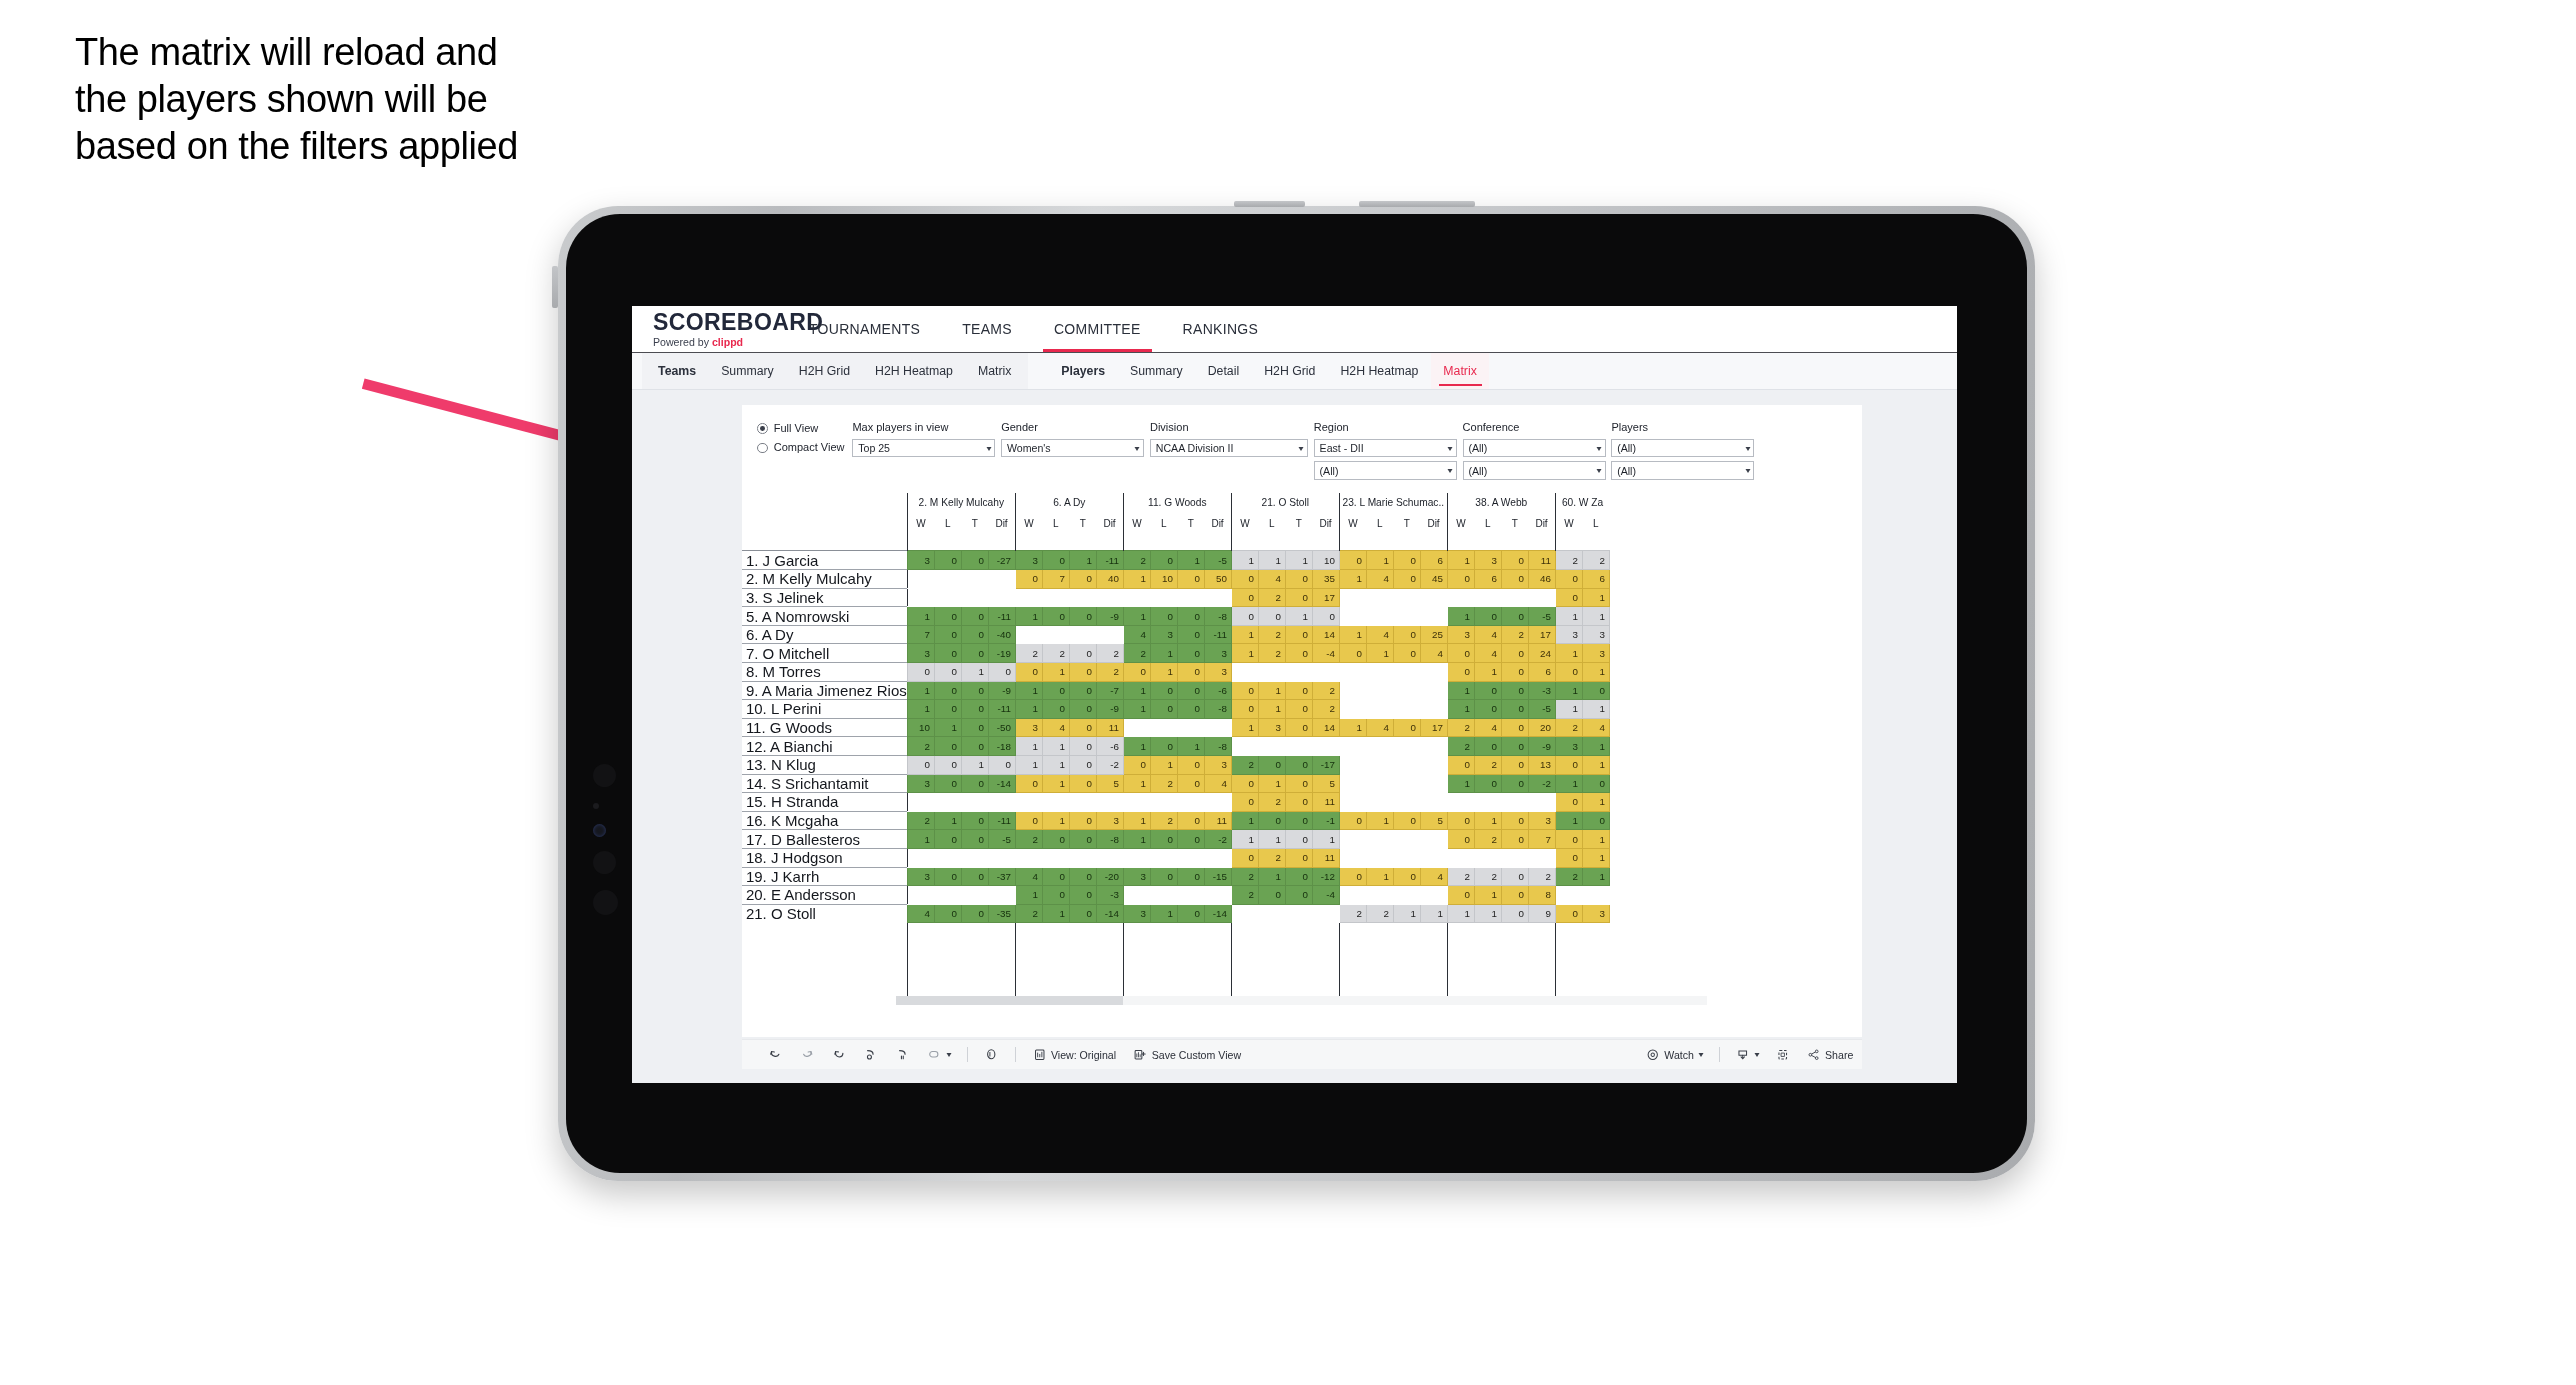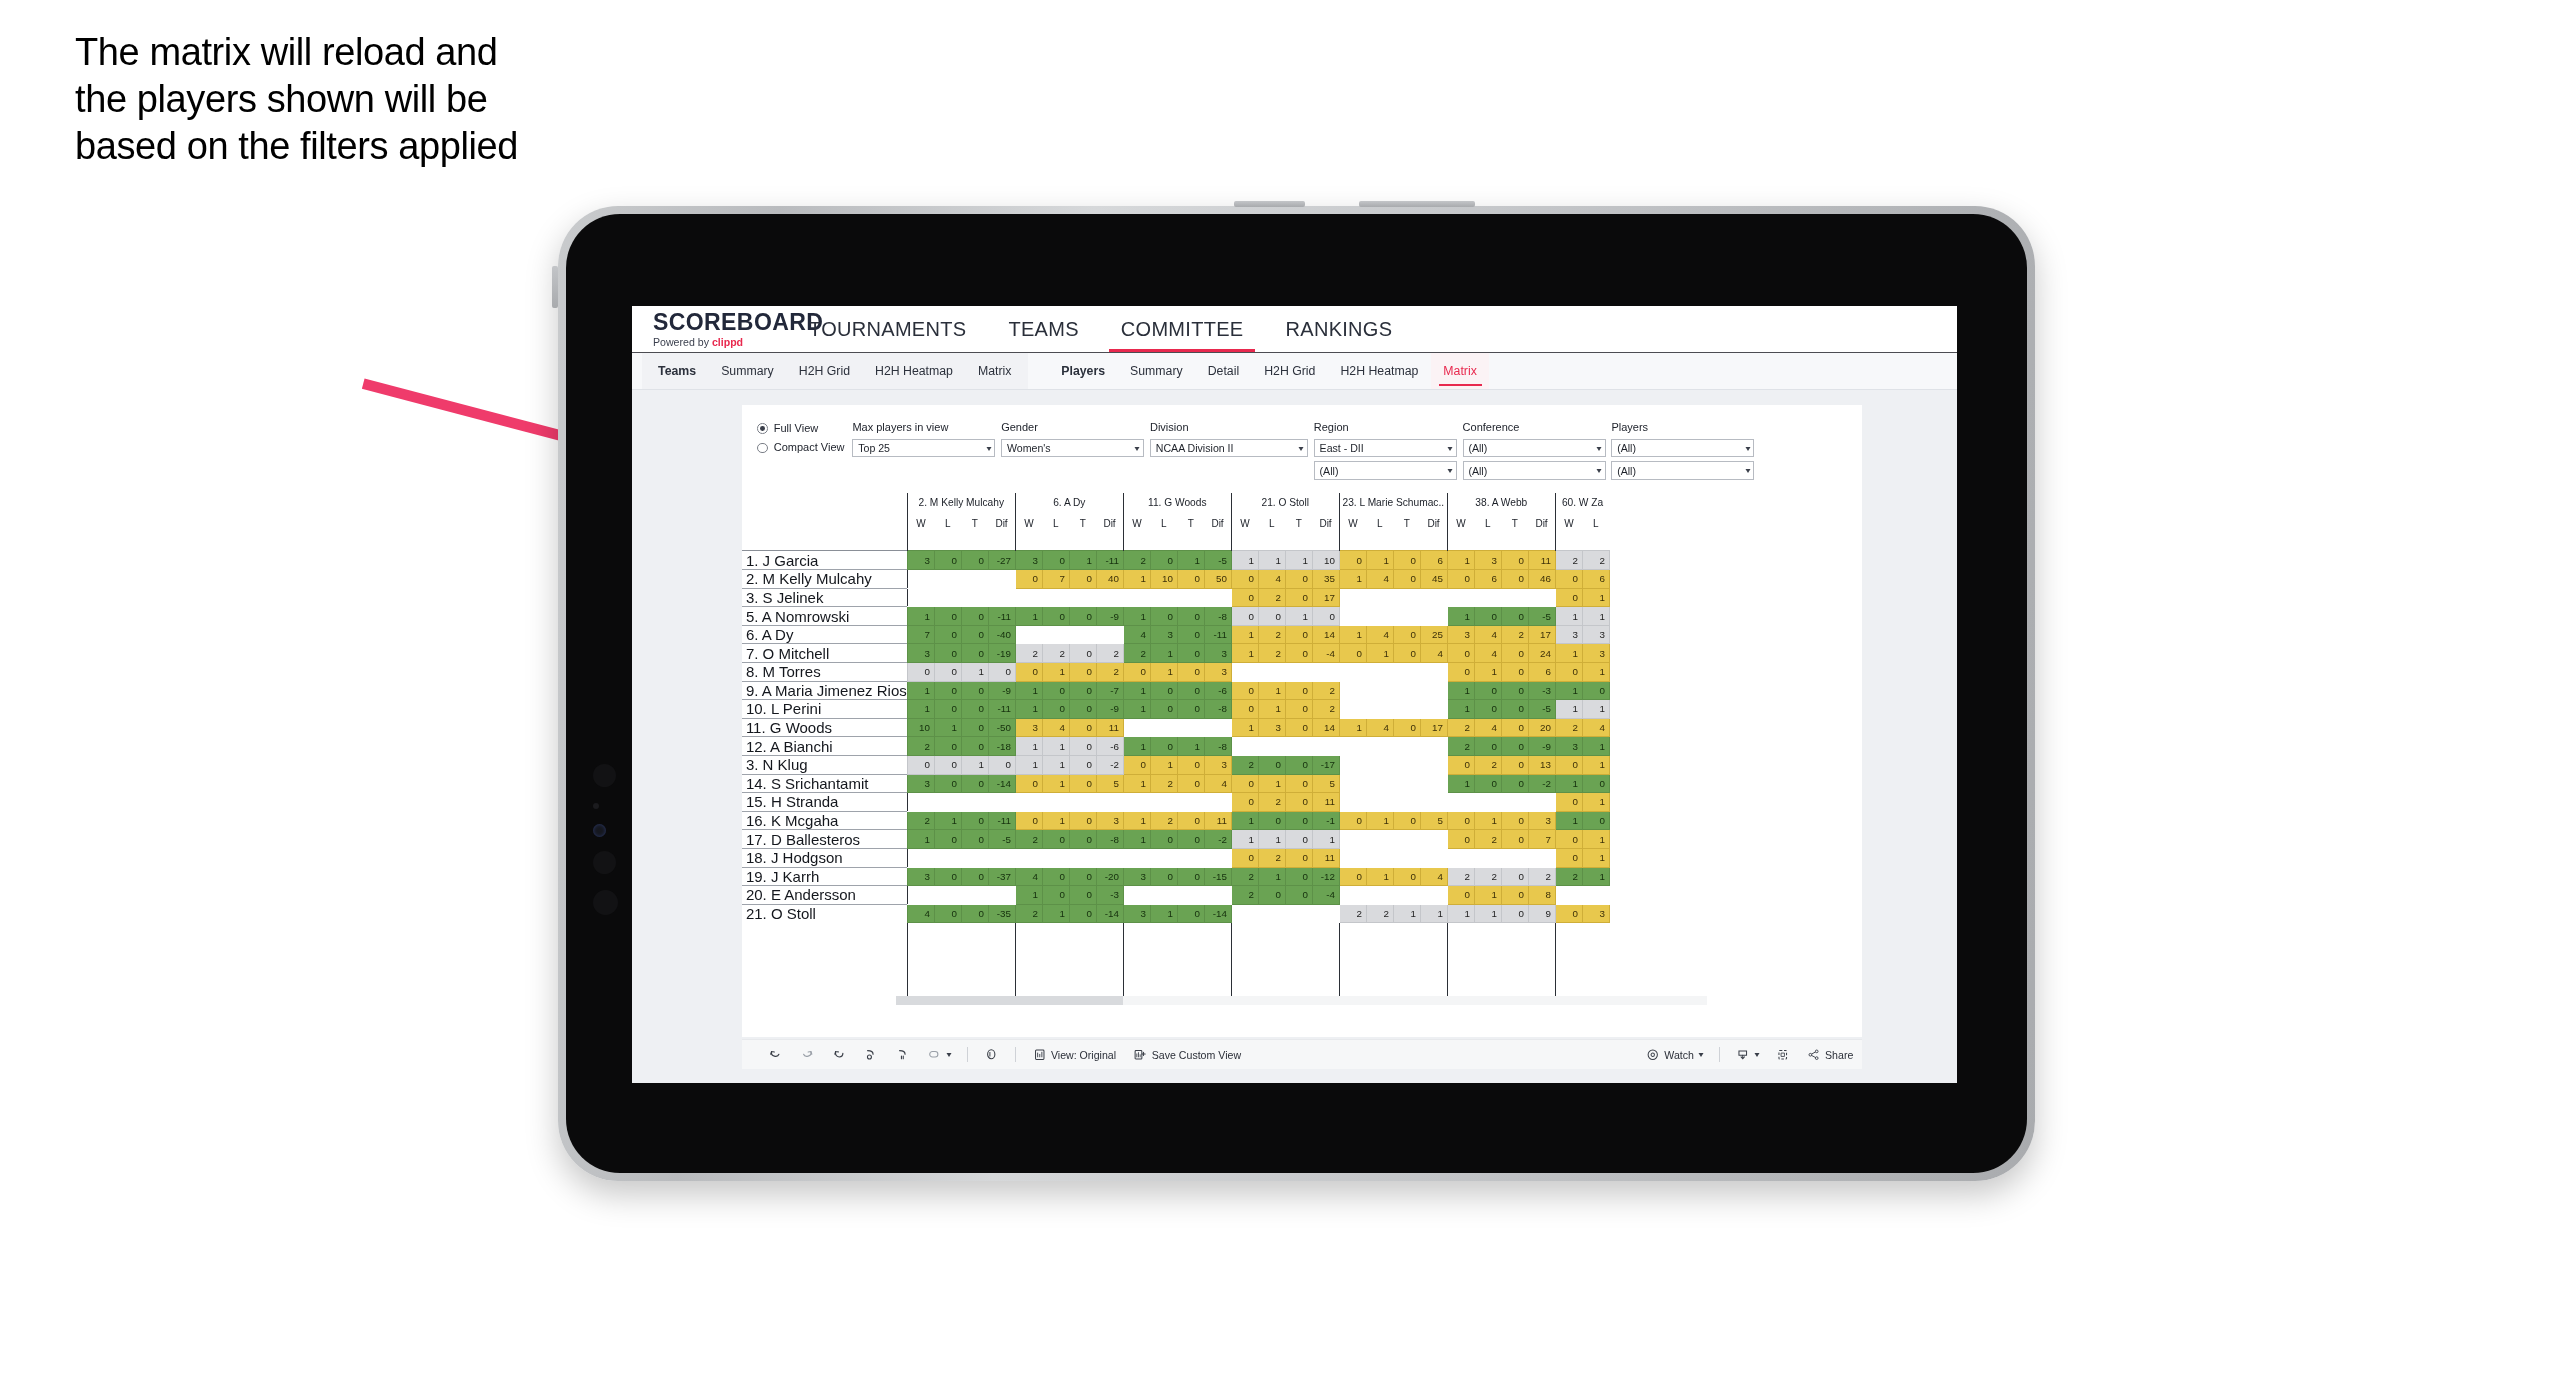--- a/index.html
+++ b/index.html
@@ -76,21 +76,21 @@
     color:#22283a; line-height: 1; font-family:"Liberation Sans",sans-serif;
     transform: scaleX(0.96);
     transform-origin: left;
   }
   .brand-sub { font-size: 10.6px; color:#3a3f4d; margin-top: 2.9px; }
   .brand-sub .clippd { color:#e8294e; font-weight:700;text-align:center; }
   .topnav-items { display:flex; align-items:center; height:100%; }
   .topnav-item {
     padding: 0 21px; height:100%;
     display:flex; align-items:center;
-    font-size: 20px; color:#2a2f3a; letter-spacing:0.3px;
+    font-size: 14px; color:#2a2f3a; letter-spacing:0.3px;
     cursor:pointer; position:relative;
   }
   .topnav-item.active::after {
     content:""; position:absolute; left:9.7px; right:9.7px; bottom:0;
     height:2.9px; background:#e8294e;
   }
 
   
   .subnav {
     height: 37px; background:#f7f8fa;
@@ -715,21 +715,21 @@
                   <td class="cell e"></td>
                   <td class="cell e"></td>
                   <td class="cell g b">2</td>
                   <td class="cell g">0</td>
                   <td class="cell g">0</td>
                   <td class="cell g">-9</td>
                   <td class="cell g b">3</td>
                   <td class="cell g">1</td>
                 </tr>
                 <tr class="drow">
-                  <td class="name">3. N Klug</td>
+                  <td class="name">13. N Klug</td>
                   <td class="cell n b">0</td>
                   <td class="cell n">0</td>
                   <td class="cell n">1</td>
                   <td class="cell n">0</td>
                   <td class="cell n b">1</td>
                   <td class="cell n">1</td>
                   <td class="cell n">0</td>
                   <td class="cell n">-2</td>
                   <td class="cell y b">0</td>
                   <td class="cell y">1</td>

